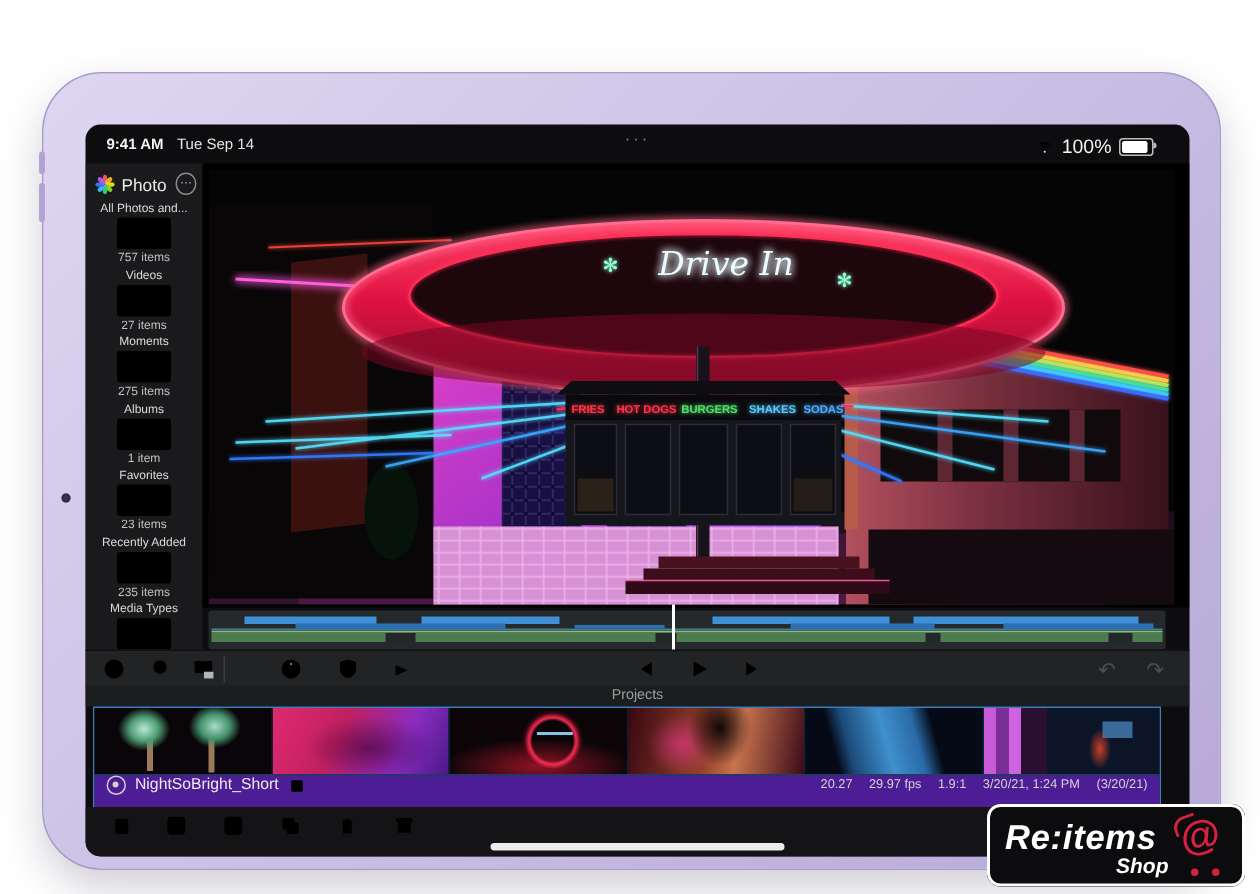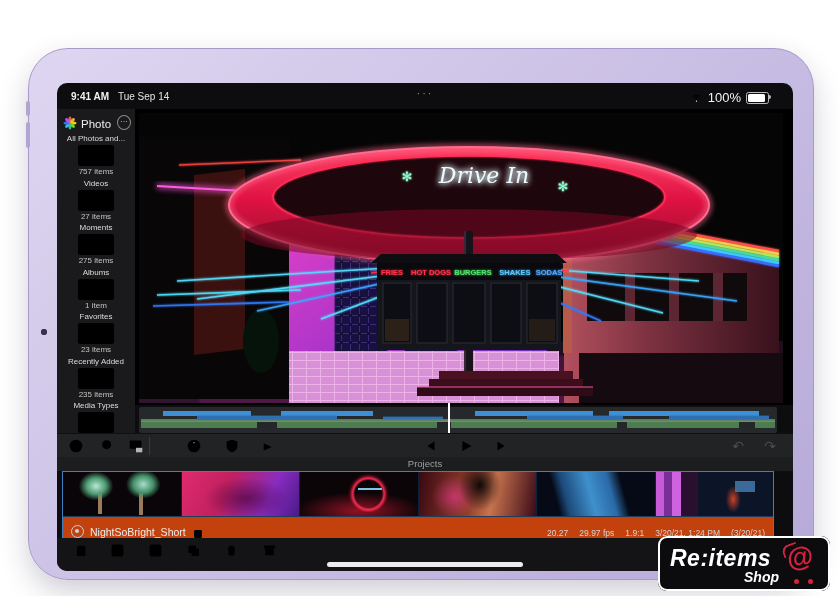--- a/index.html
+++ b/index.html
@@ -65,21 +65,21 @@
       background-position:0 0,0 0,62% 38%,0 0;background-repeat:no-repeat;}
   .f4{background:radial-gradient(ellipse 28px 34px at 52% 30%,rgba(8,4,6,.95),rgba(0,0,0,0) 75%),
       radial-gradient(ellipse 30px 28px at 30% 55%,rgba(255,60,160,.55),rgba(0,0,0,0) 75%),
       linear-gradient(100deg,#3a0812,#93402c 45%,#c8744e 62%,#3a0a18);}
   .f5{background:linear-gradient(75deg,rgba(0,0,0,0) 18%,#1c4a7a 26%,#3f90cc 46%,#2a6aa8 62%,rgba(0,0,0,0) 72%),#050a16;}
   .f6{background:radial-gradient(ellipse 10px 18px at 66% 62%,rgba(220,70,40,.9),rgba(0,0,0,0) 75%),
       linear-gradient(#3a6a9a,#3a6a9a),
       linear-gradient(90deg,#c85ad8 0 7%,#7a2f98 7% 14%,#cf62de 14% 21%,#2a1030 21% 36%,#0c1428 36% 100%);
       background-size:100% 100%,20px 11px,100% 100%;background-position:0 0,82% 28%,0 0;background-repeat:no-repeat;}
   .frame:last-child{border-right:none;}
-  .strip-info{display:flex;align-items:flex-end;height:21px;background:#c2410c;padding:0 8px;gap:6px;border-top:1px solid #1f3c5a;}
+  .strip-info{display:flex;align-items:flex-start;height:21px;background:#4c1d95;padding:0 8px;gap:6px;border-top:1px solid #1f3c5a;}
   .pname{color:#ececec;font-size:10.5px;}
   .pstats{margin-left:auto;display:flex;gap:11px;color:#d3d3d3;font-size:8.5px;}
   .radio{width:11px;height:11px;border:1.2px solid #cfcfcf;border-radius:50%;position:relative;}
   .radio i{position:absolute;left:2.5px;top:2.5px;width:4px;height:4px;border-radius:50%;background:#cfcfcf;}
   .note-ic{width:12px;height:12px;color:#9a9a9a;}
   
   .bottombar{left:0;top:455px;width:100%;height:33px;background:#141416;}
   .bbi{top:4px;width:17px;height:17px;color:#b2b2b4;}
   .bbi svg{width:100%;height:100%;display:block;}
   .blue{color:#4a8fd8;}

